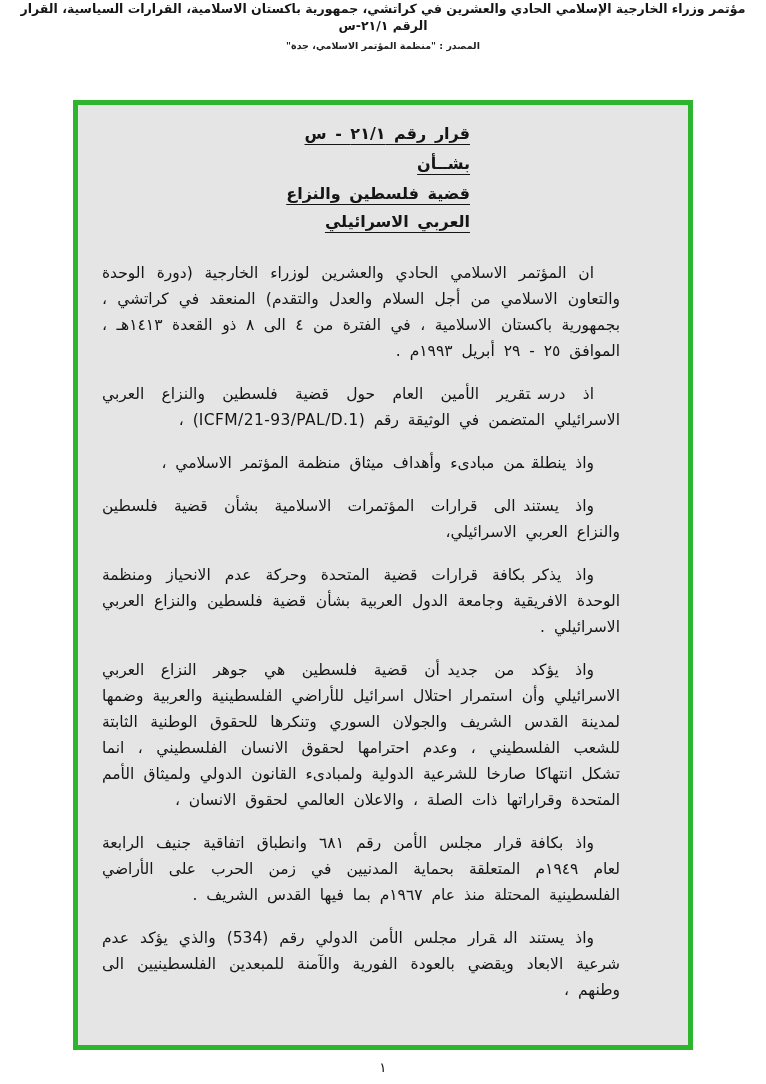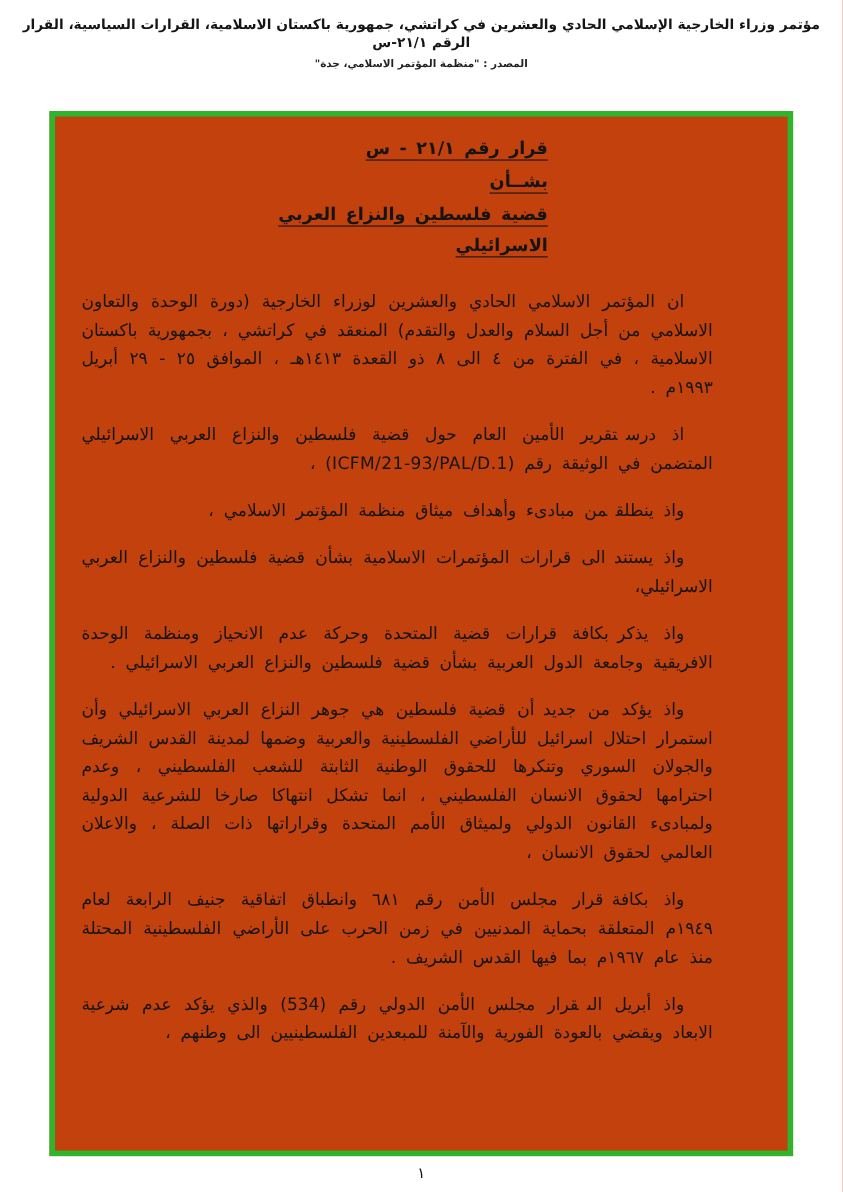--- a/index.html
+++ b/index.html
@@ -9,36 +9,36 @@
     font-family: "DejaVu Sans", sans-serif;
   }
   .page {
     width: 766px; height: 1084px;
     position: relative;
     background: #ffffff;
     direction: rtl;
     color: #151515;
     overflow: hidden;
   }
-  .top-header { padding-top: 13px; }
+  .top-header { }
   .hdr1 {
     font-size: 12.5px; font-weight: bold;
     text-align: center; padding: 0 8px;
     line-height: 17px;
   }
   .hdr2 {
     font-size: 9.5px; font-weight: bold;
     text-align: center; margin-top: 6px;
     color: #222222;
   }
   .frame {
-    width: 676px; min-height: 950px;
-    margin: 37px auto 0;
+    width: 620px; min-height: 950px;
+    margin: 49px auto 0;
     border: 5px solid #2db52d;
-    background: #c2410c;
+    background: #e5e5e5;
     padding: 15px 68px 20px 24px;
     box-sizing: border-box;
   }
   .title-block {
     margin-left: 160px;
     text-align: right;
     margin-right: 150px;
   }
   .title-line {
     font-size: 16px; font-weight: 600;
@@ -85,19 +85,19 @@
     </div>
 
     <div class="paragraphs">
       <p class="para"><span class="lead"></span><span class="ptext">ان المؤتمر الاسلامي الحادي والعشرين لوزراء الخارجية (دورة الوحدة والتعاون الاسلامي من أجل السلام والعدل والتقدم) المنعقد في كراتشي ، بجمهورية باكستان الاسلامية ، في الفترة من ٤ الى ٨ ذو القعدة ١٤١٣هـ ، الموافق ٢٥ - ٢٩ أبريل ١٩٩٣م .</span></p>
       <p class="para"><span class="lead">اذ درس</span><span class="ptext">تقرير الأمين العام حول قضية فلسطين والنزاع العربي الاسرائيلي المتضمن في الوثيقة رقم (ICFM/21-93/PAL/D.1) ،</span></p>
       <p class="para"><span class="lead">واذ ينطلق</span><span class="ptext">من مبادىء وأهداف ميثاق منظمة المؤتمر الاسلامي ،</span></p>
       <p class="para"><span class="lead">واذ يستند</span><span class="ptext">الى قرارات المؤتمرات الاسلامية بشأن قضية فلسطين والنزاع العربي الاسرائيلي،</span></p>
       <p class="para"><span class="lead">واذ يذكر</span><span class="ptext">بكافة قرارات قضية المتحدة وحركة عدم الانحياز ومنظمة الوحدة الافريقية وجامعة الدول العربية بشأن قضية فلسطين والنزاع العربي الاسرائيلي .</span></p>
       <p class="para"><span class="lead">واذ يؤكد من جديد</span><span class="ptext">أن قضية فلسطين هي جوهر النزاع العربي الاسرائيلي وأن استمرار احتلال اسرائيل للأراضي الفلسطينية والعربية وضمها لمدينة القدس الشريف والجولان السوري وتنكرها للحقوق الوطنية الثابتة للشعب الفلسطيني ، وعدم احترامها لحقوق الانسان الفلسطيني ، انما تشكل انتهاكا صارخا للشرعية الدولية ولمبادىء القانون الدولي ولميثاق الأمم المتحدة وقراراتها ذات الصلة ، والاعلان العالمي لحقوق الانسان ،</span></p>
       <p class="para"><span class="lead">واذ بكافة</span><span class="ptext">قرار مجلس الأمن رقم ٦٨١ وانطباق اتفاقية جنيف الرابعة لعام ١٩٤٩م المتعلقة بحماية المدنيين في زمن الحرب على الأراضي الفلسطينية المحتلة منذ عام ١٩٦٧م بما فيها القدس الشريف .</span></p>
-      <p class="para"><span class="lead">واذ أبريل الى</span><span class="ptext">قرار مجلس الأمن الدولي رقم (534) والذي يؤكد عدم شرعية الابعاد ويقضي بالعودة الفورية والآمنة للمبعدين الفلسطينيين الى وطنهم ،</span></p>
+      <p class="para"><span class="lead">واذ يستند الى</span><span class="ptext">قرار مجلس الأمن الدولي رقم (534) والذي يؤكد عدم شرعية الابعاد ويقضي بالعودة الفورية والآمنة للمبعدين الفلسطينيين الى وطنهم ،</span></p>
     </div>
   </div>
 
   <div class="page-num">١</div>
 
 </div>
 
 </body></html>

